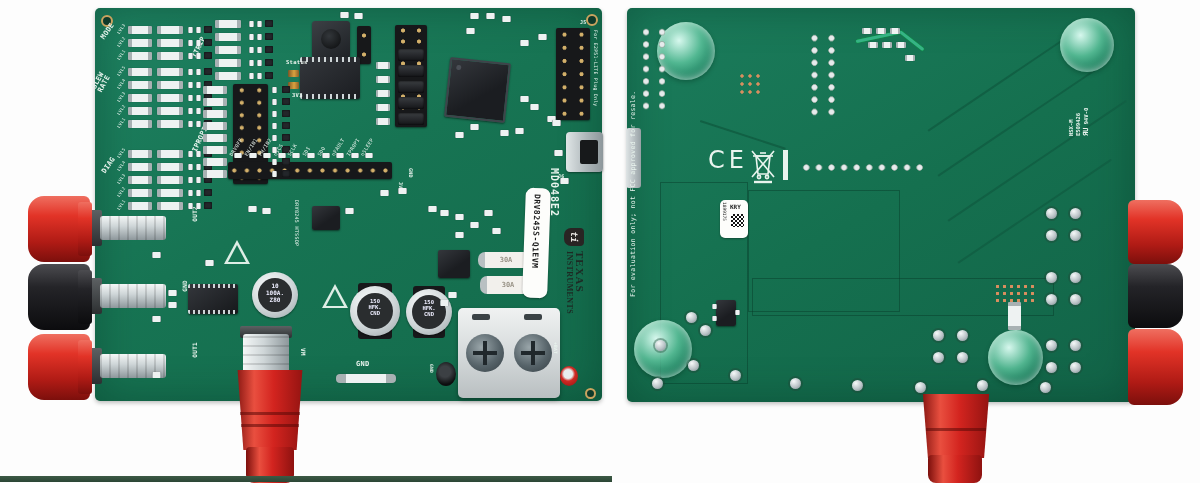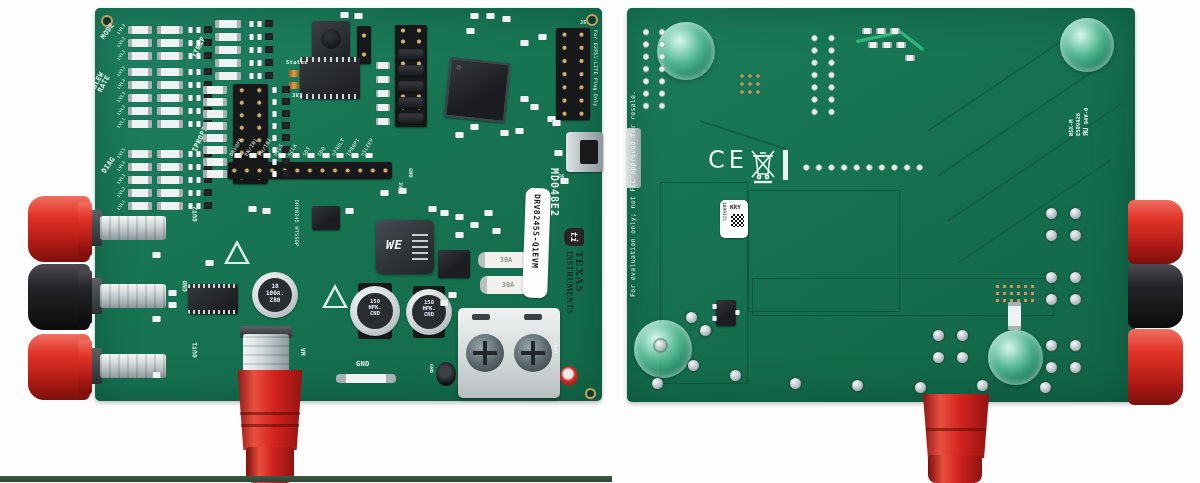--- a/index.html
+++ b/index.html
@@ -130,24 +130,20 @@
   <div class="ic" style="left:312px;top:206px;width:28px;height:24px;"></div>
 
   <div class="cap" style="left:252px;top:272px;width:46px;height:46px;">
     <div class="capcore" style="left:6px;top:6px;width:34px;height:34px;font-size:6px;padding-top:4px;box-sizing:border-box;">
       <div>10</div>
       <div>100A.</div>
       <div>Z80</div>
     </div>
   </div>
 
-  <div class="abs" style="left:376px;top:220px;width:58px;height:54px;background:linear-gradient(145deg,#474c52,#2e3237 60%,#23262a);border-radius:6px;box-shadow:0 1px 3px rgba(0,0,0,.5);">
-    <div class="silk" style="left:10px;top:18px;font-size:13px;font-style:italic;color:#f2f6f4;">WE</div>
-    <div class="abs" style="left:36px;top:14px;width:16px;height:26px;background:repeating-linear-gradient(0deg,rgba(240,245,243,.8) 0 1.5px,rgba(0,0,0,0) 1.5px 6px);"></div>
-  </div>
 
   <div class="ic" style="left:438px;top:250px;width:32px;height:28px;"></div>
 
   <div class="abs" style="left:350px;top:283px;width:50px;height:56px;">
     <div class="abs" style="left:8px;top:0;width:34px;height:56px;background:#17181a;border-radius:3px;"></div>
     <div class="cap" style="left:0;top:3px;width:50px;height:50px;">
       <div class="capcore" style="left:7px;top:7px;width:36px;height:36px;font-size:5.5px;padding-top:5px;box-sizing:border-box;">
         <div>150</div>
         <div>HFK.</div>
         <div>CND</div>

